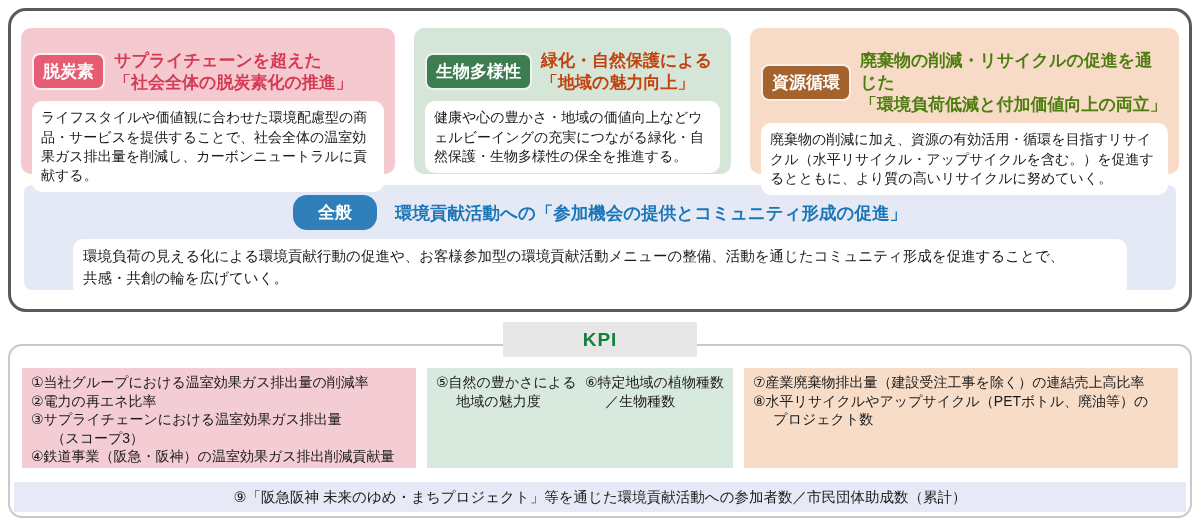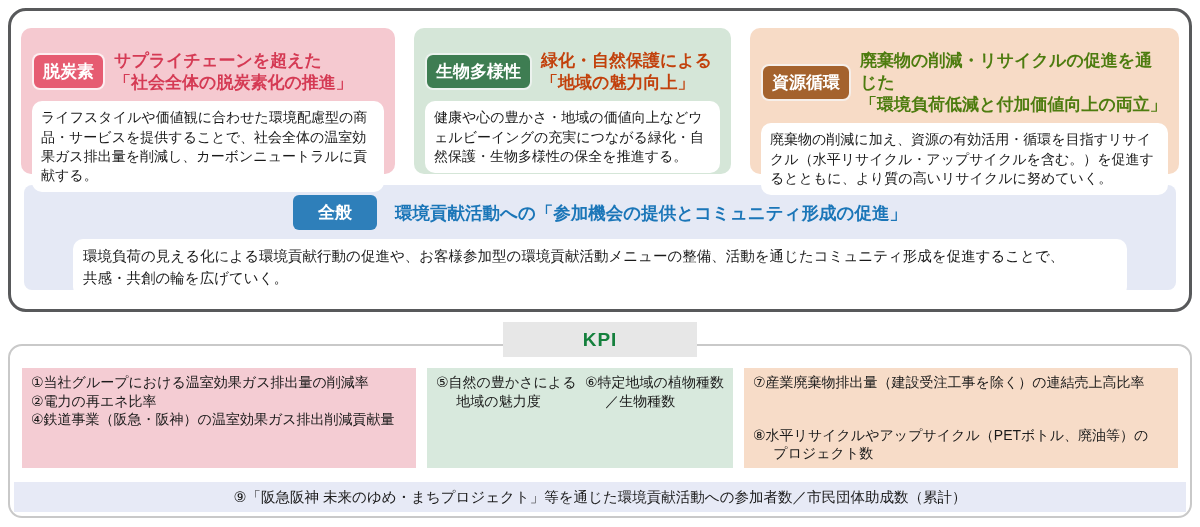--- a/index.html
+++ b/index.html
@@ -39,21 +39,21 @@
     padding:7px 9px;font-size:14px;line-height:1.38;
   }
 
   .general{
     margin:11px 3px 0;background:#e5e9f5;border-radius:8px;
     height:105px;padding:10px 12px;
   }
   .general-head{display:flex;justify-content:center;align-items:center;gap:18px;}
   .badge-general{
     background:#2e7fba;color:#fff;font-weight:bold;font-size:17px;
-    line-height:1;padding:9px 25px;border-radius:6px;
+    line-height:1;padding:9px 25px;border-radius:14px;
   }
   .general-title{color:#1b76b8;font-weight:bold;font-size:17.5px;}
   .general-body{
     background:#fff;border-radius:10px;margin:9px auto 0;
     width:calc(100% - 74px);font-size:14.5px;
     line-height:1.5;padding:7px 10px;white-space:pre-line;
   }
 
   
   .kpi-label{
@@ -63,21 +63,21 @@
     z-index:2;
   }
   .kpi-panel{
     position:absolute;left:8px;top:344px;width:1184px;height:174px;
     border:2px solid #c9c9c9;border-radius:14px;background:#fff;z-index:1;padding-left:36px;
   }
   .kpi-row{position:absolute;left:12px;right:12px;top:22px;height:100px;display:flex;gap:11px;}
   .kpi-box{font-size:14px;line-height:1.33;padding:5px 9px;}
   .kpi-box.k0{flex:0 0 394px;background:#f4ccd3;}
   .kpi-box.k1{flex:0 0 306px;background:#d8e9dd;display:flex;flex-direction:row;justify-content:center;}
-  .kpi-box.k2{flex:1 1 auto;background:#f7dcc8;display:flex;flex-direction:column;justify-content:space-between;}
+  .kpi-box.k2{flex:1 1 auto;background:#f7dcc8;display:flex;flex-direction:column;justify-content:flex-start;}
   .kpi-item{padding-left:1.45em;text-indent:-1.45em;white-space:pre-line;}
   .kpi-footer{
     position:absolute;left:4px;right:4px;top:136px;height:30px;
     background:#e7eaf6;display:flex;align-items:center;justify-content:center;
     font-size:14.5px;
   }
 </style>
 </head>
 <body>
 
@@ -123,20 +123,22 @@
   </div>
 </div>
 
 <div class="kpi-label">KPI</div>
 
 <div class="kpi-panel">
   <div class="kpi-row">
     <div class="kpi-box k0">
         <div class="kpi-item">①当社グループにおける温室効果ガス排出量の削減率</div>
         <div class="kpi-item">②電力の再エネ比率</div>
+        <div class="kpi-item">③サプライチェーンにおける温室効果ガス排出量
+（スコープ3）</div>
         <div class="kpi-item">④鉄道事業（阪急・阪神）の温室効果ガス排出削減貢献量</div>
       </div>
     <div class="kpi-box k1">
         <div class="kpi-item">⑤自然の豊かさによる地域の魅力度</div>
         <div class="kpi-item">⑥特定地域の植物種数／生物種数</div>
       </div>
     <div class="kpi-box k2">
         <div class="kpi-item">⑦産業廃棄物排出量（建設受注工事を除く）の連結売上高比率</div>
         <div class="kpi-item">⑧水平リサイクルやアップサイクル（PETボトル、廃油等）の
 プロジェクト数</div>

